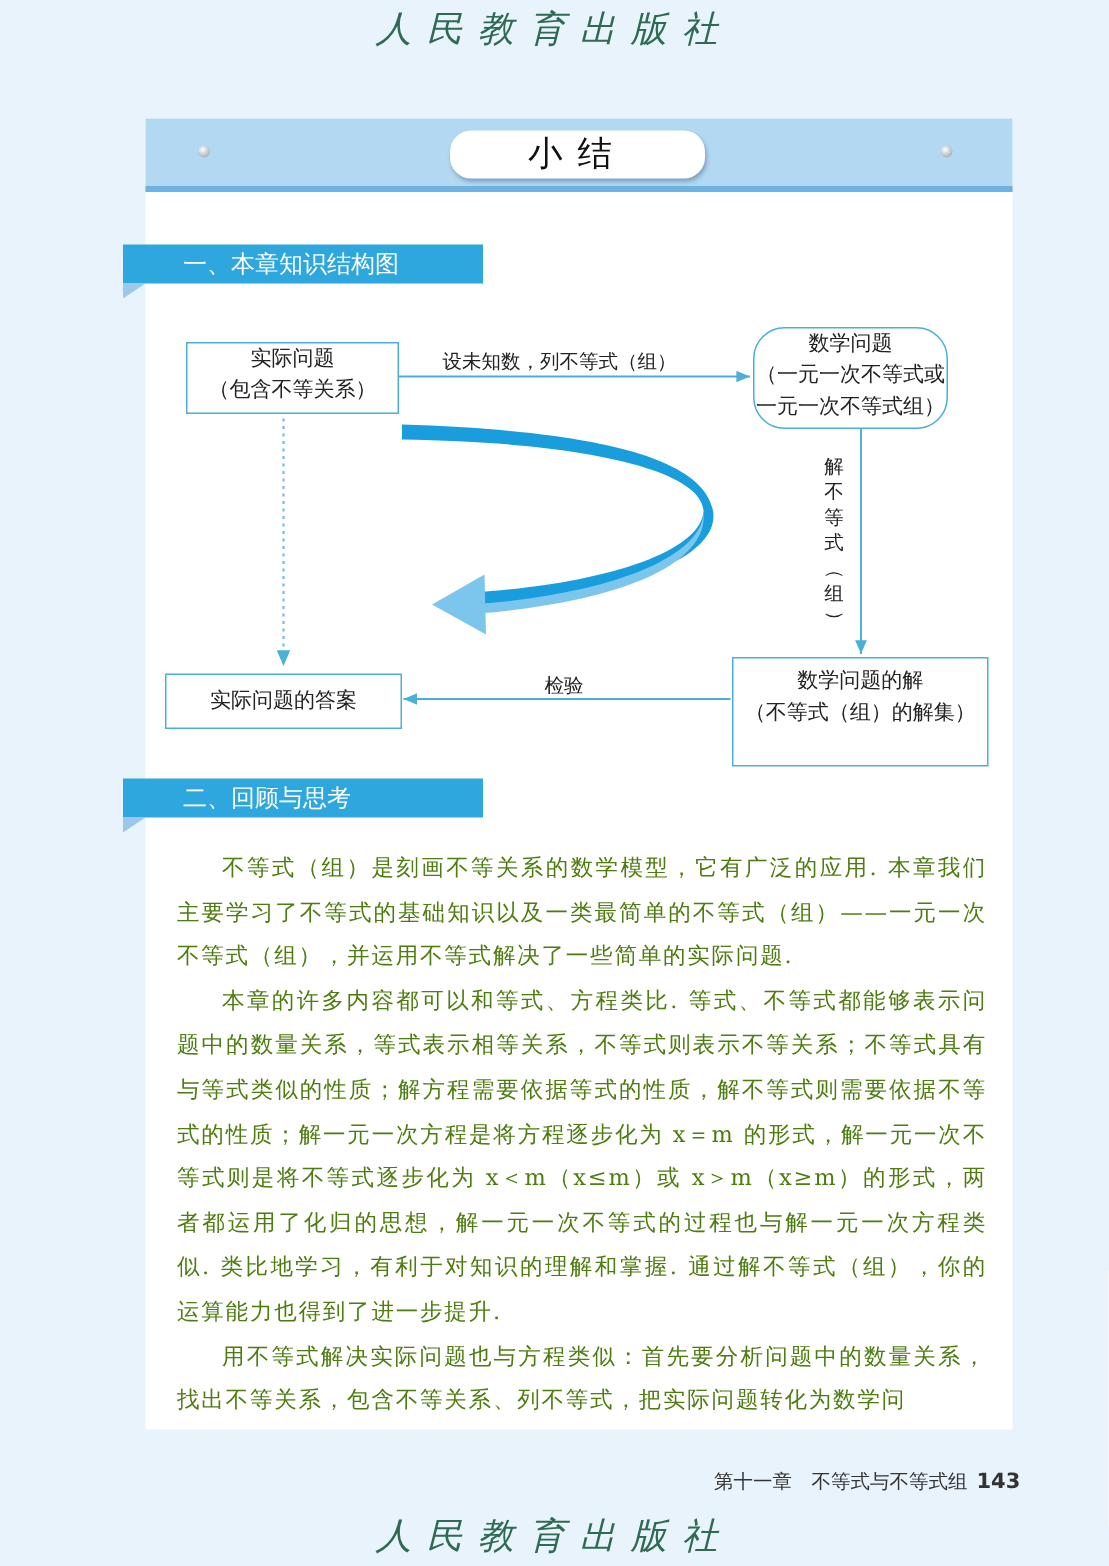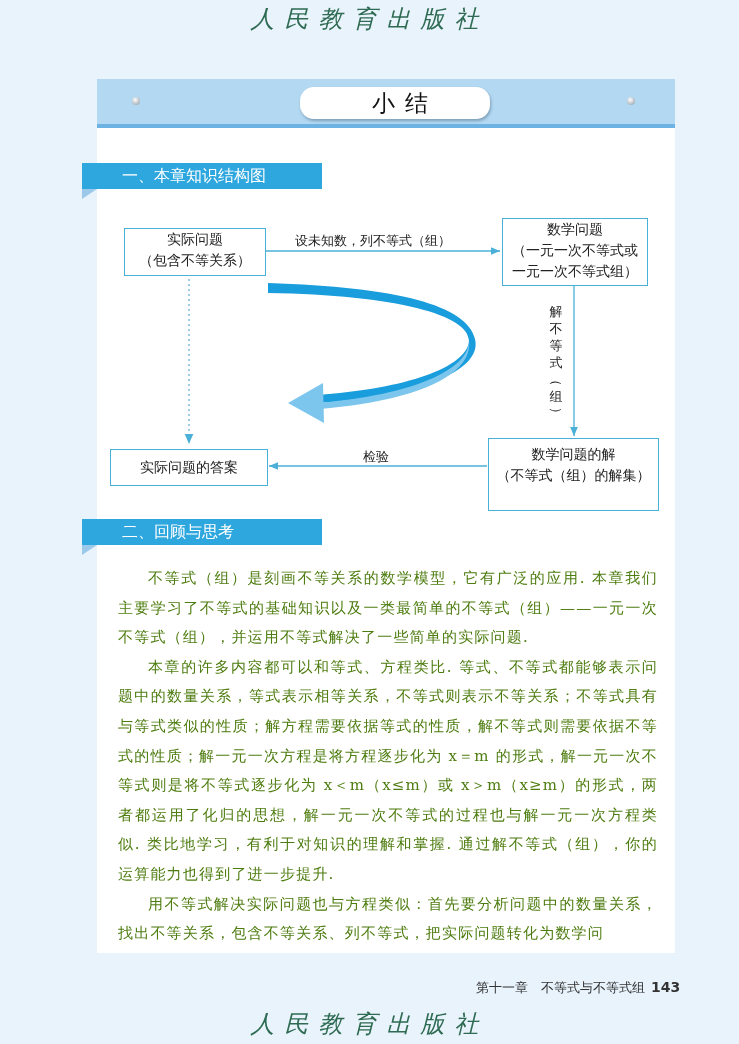--- a/index.html
+++ b/index.html
@@ -27,21 +27,21 @@
   }
   .title-bar .hole {
     position: absolute; top: 18px; width: 8px; height: 8px; border-radius: 50%;
     background: radial-gradient(circle at 40% 35%, #ffffff, #8a97a3);
   }
   .title-pill {
     position: absolute; left: 203px; top: 8px; width: 170px; height: 32px;
     background: #ffffff; border-radius: 14px;
     box-shadow: 1px 2px 3px rgba(60,90,120,0.45);
     text-align: center; line-height: 32px; font-size: 23px; letter-spacing: 10px;
-    font-family: "DejaVu Sans", sans-serif; color: #111; padding-left: 20px;
+    font-family: "DejaVu Sans", sans-serif; color: #111;
   }
 
   .section-head {
     position: absolute; left: -15px; width: 240px; height: 26px;
     background: #2ea6de; color: #fff;
     font-family: "DejaVu Sans", sans-serif; font-size: 16px;
     line-height: 26px; padding-left: 40px; box-sizing: border-box;
   }
   .section-head::after {
     content: ""; position: absolute; left: 0; top: 26px;
@@ -108,21 +108,21 @@
     <path d="M372,262 C376,296 320,322 222,330 L220,324 C318,316 372,290 372,262 Z" fill="#7cc6ee"></path>
     <path d="M191,324 L226,304 L227,344 Z" fill="#7cc6ee"></path>
   </svg>
 
   <div class="box" style="left:27px;top:149px;width:142px;height:48px;">
     <div>实际问题</div>
     <div>（包含不等关系）</div>
   </div>
   <div class="lbl" style="left:198px;top:153px;">设未知数，列不等式（组）</div>
 
-  <div class="box" style="left:405px;top:139px;width:146px;height:68px;">
+  <div class="box" style="left:405px;top:139px;width:130px;height:68px;border-radius:21px;">
     <div>数学问题</div>
     <div>（一元一次不等式或</div>
     <div>一元一次不等式组）</div>
   </div>
 
   <div class="vlbl" style="left:452px;top:224px;">
     <div>解</div>
     <div>不</div>
     <div>等</div>
     <div>式</div>

